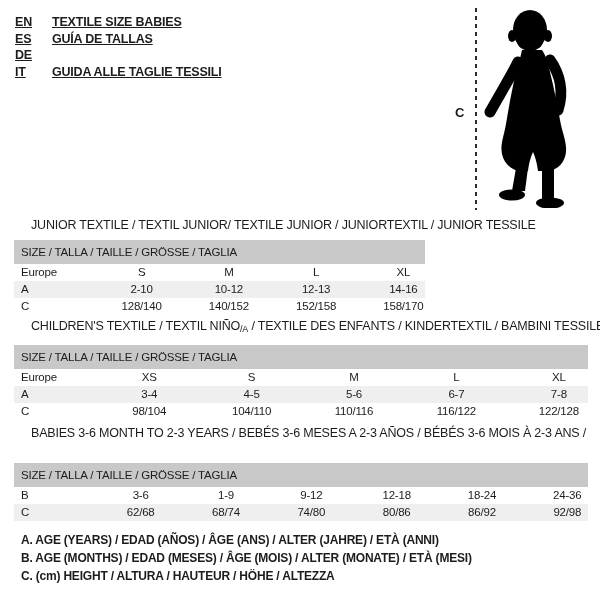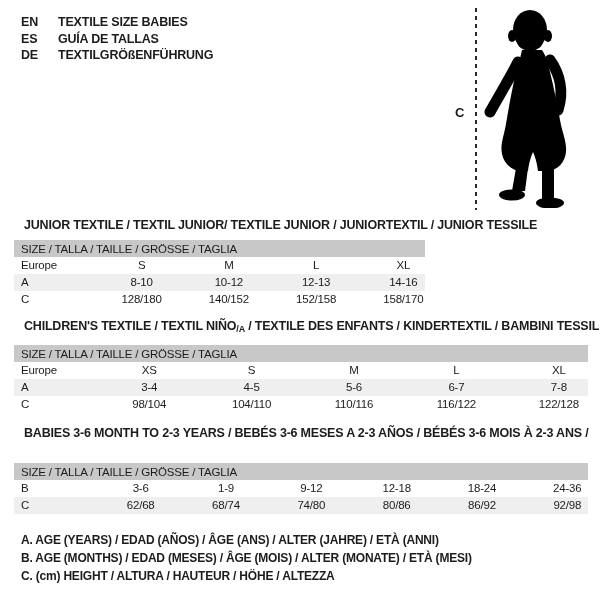--- a/index.html
+++ b/index.html
@@ -9,44 +9,44 @@
     --silhouette:#000000;
     --bg:#ffffff;
   }
   html,body{margin:0;padding:0;background:#fff;}
   .sheet{
     position:relative;width:600px;height:600px;background:var(--bg);
     font-family:"Liberation Sans","DejaVu Sans",sans-serif;color:var(--text);
     overflow:hidden;letter-spacing:-0.2px;
   }
   
-  .lang-list{position:absolute;left:21px;top:14px;}
+  .lang-list{position:absolute;left:15px;top:14px;text-decoration:underline;}
   .lang-row{display:flex;height:16.5px;align-items:center;font-weight:bold;font-size:12.5px;}
   .lang-code{width:37px;flex:none;}
   
   .c-label{position:absolute;left:455px;top:105px;font-weight:bold;font-size:13px;}
   .dash-line{
     position:absolute;left:475px;top:8px;width:2px;height:202px;
     background:repeating-linear-gradient(to bottom,#2a2a2a 0 4px,transparent 4px 8px);
   }
   .baby{position:absolute;left:482px;top:8px;width:112px;height:200px;color:var(--silhouette);}
   
-  .tbl-title{position:absolute;left:24px;font-weight:bold;font-size:12.5px;white-space:nowrap;text-align:right;}
+  .tbl-title{position:absolute;left:31px;font-weight:normal;font-size:12.5px;white-space:nowrap;text-align:right;}
   .t1-title{top:218px;}
   .t2-title{top:319px;}
   .t3-title-1{top:426px;}
   .t3-title-2{top:443px;}
   .sub{font-size:9px;vertical-align:-2px;}
   
   .tbl{position:absolute;left:14px;}
   .t1{top:240px;width:411px;}
   .t2{top:345px;width:574px;}
   .t3{top:463px;width:574px;}
   .bar{
-    height:17px;background:var(--header-bar);display:flex;align-items:center;
+    height:24px;background:var(--header-bar);display:flex;align-items:center;
     padding-left:7px;font-size:11.5px;box-sizing:border-box;
   }
   .trow{display:flex;height:16.8px;align-items:center;font-size:11.5px;gap:44px;}
   .trow.alt{background:var(--alt-row);}
   .tlabel{width:62px;flex:none;padding-left:7px;box-sizing:border-box;}
   .tcell{flex:1;text-align:center;}
   
   .legend{position:absolute;left:21px;top:531px;}
   .legend-line{height:18px;font-weight:bold;font-size:12px;display:flex;align-items:center;white-space:nowrap;}
 </style>
@@ -59,21 +59,24 @@
     <div class="lang-row">
       <span class="lang-code">EN</span>
       <span class="lang-label">TEXTILE SIZE BABIES</span>
     </div>
     <div class="lang-row">
       <span class="lang-code">ES</span>
       <span class="lang-label">GUÍA DE TALLAS</span>
     </div>
     <div class="lang-row">
       <span class="lang-code">DE</span>
-      <span class="lang-label">TEXTILGRÖßENFÜHRUNG</span>
+    </div>
+    <div class="lang-row">
+      <span class="lang-code">IT</span>
+      <span class="lang-label">GUIDA ALLE TAGLIE TESSILI</span>
     </div>
   </div>
 
   <span class="c-label">C</span>
   <div class="dash-line"></div>
   <svg class="baby" viewBox="0 0 112 200" aria-hidden="true">
     <g fill="currentColor" stroke="none">
       <ellipse cx="48" cy="22" rx="17" ry="20"></ellipse>
       <ellipse cx="30" cy="28" rx="4" ry="6"></ellipse>
       <ellipse cx="66" cy="28" rx="4" ry="6"></ellipse>
@@ -96,28 +99,28 @@
     <div class="bar">SIZE / TALLA / TAILLE / GRÖSSE / TAGLIA</div>
     <div class="trow">
       <span class="tlabel">Europe</span>
       <span class="tcell">S</span>
       <span class="tcell">M</span>
       <span class="tcell">L</span>
       <span class="tcell">XL</span>
     </div>
     <div class="trow alt">
       <span class="tlabel">A</span>
-      <span class="tcell">8-10</span>
+      <span class="tcell">2-10</span>
       <span class="tcell">10-12</span>
       <span class="tcell">12-13</span>
       <span class="tcell">14-16</span>
     </div>
     <div class="trow">
       <span class="tlabel">C</span>
-      <span class="tcell">128/180</span>
+      <span class="tcell">128/140</span>
       <span class="tcell">140/152</span>
       <span class="tcell">152/158</span>
       <span class="tcell">158/170</span>
     </div>
   </div>
 
   <div class="tbl-title t2-title">
     <span>CHILDREN'S TEXTILE / TEXTIL NIÑO</span><span class="sub">/A</span><span> / TEXTILE DES ENFANTS / KINDERTEXTIL / BAMBINI TESSILE</span>
   </div>
   <div class="tbl t2">

